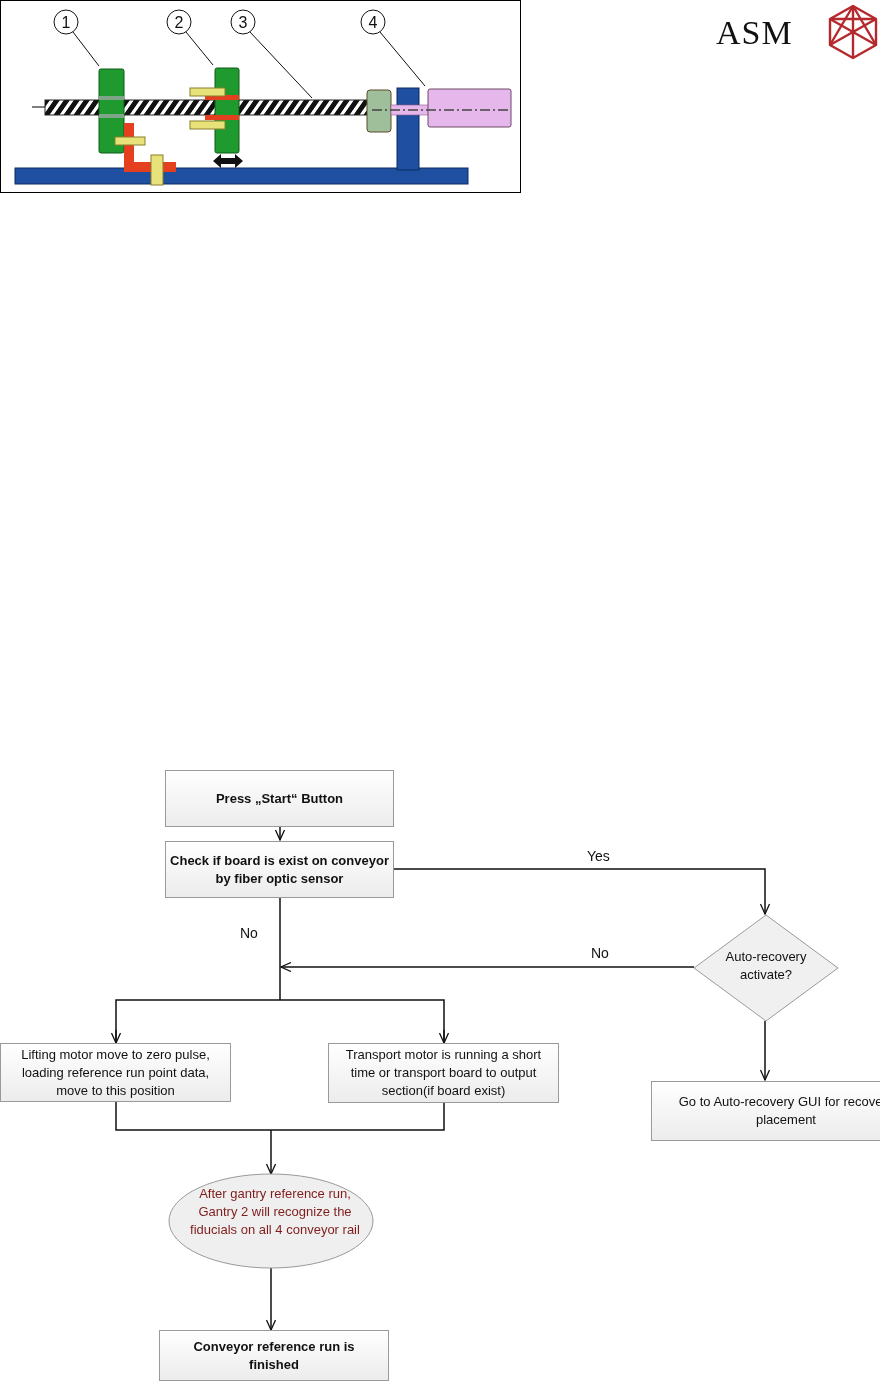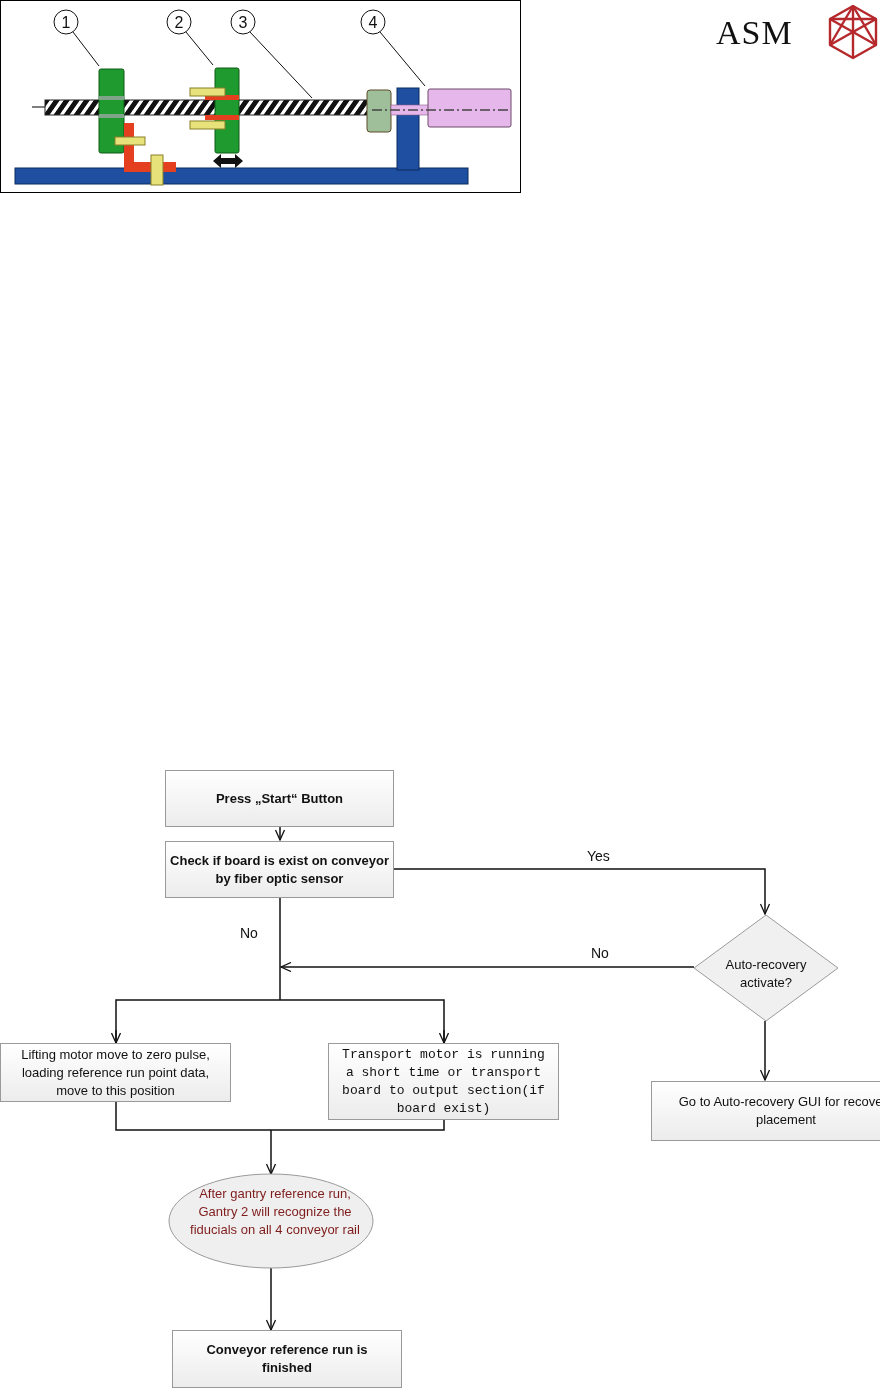--- a/index.html
+++ b/index.html
@@ -107,22 +107,22 @@
     <polyline points="116,1102 116,1130 444,1130 444,1102"></polyline>
     <line x1="271" y1="1130" x2="271" y2="1174" marker-end="url(#arr)"></line>
     <line x1="271" y1="1268" x2="271" y2="1330" marker-end="url(#arr)"></line>
   </g>
   <polygon points="766,915 838,968 766,1021 694,968" fill="#f0f0f0" stroke="#9a9a9a"></polygon>
   <ellipse cx="271" cy="1221" rx="102" ry="47" fill="#efefef" stroke="#9a9a9a"></ellipse>
 </svg>
 
 <div class="box bold" style="left:165px; top:727px; width:229px; height:57px;margin-top:43px;">Press „Start“ Button</div>
 <div class="box bold" style="left:165px; top:841px; width:229px; height:57px; padding:0 4px;">Check if board is exist on conveyor by fiber optic sensor</div>
-<div class="abs" style="left:712px; top:948px; width:108px; text-align:center; font-size:13px; line-height:18px; color:#111;margin-top:8px;">Auto-recovery activate?</div>
+<div class="abs" style="left:712px; top:948px; width:108px; text-align:center; font-size:13px; line-height:18px; color:#111;">Auto-recovery activate?</div>
 <div class="box" style="left:651px; top:1081px; width:270px; height:60px; padding:0 14px;">Go to Auto-recovery GUI for recovery placement</div>
 <div class="box" style="left:0px; top:1043px; width:231px; height:59px; padding:0 8px;">Lifting motor move to zero pulse, loading reference run point data, move to this position</div>
-<div class="box" style="left:328px; top:1043px; width:231px; height:77px; padding:9px 6px;font-family:Liberation Mono, monospace;">Transport motor is running a short time or transport board to output section(if board exist)</div>
+<div class="box" style="left:328px; top:1043px; width:231px; height:60px; padding:9px 6px;">Transport motor is running a short time or transport board to output section(if board exist)</div>
 <div class="abs" style="left:184px; top:1185px; width:182px; text-align:center; font-size:13px; line-height:18px; color:#7f1d1d;">After gantry reference run, Gantry 2 will recognize the fiducials on all 4 conveyor rail</div>
-<div class="box bold" style="left:172px; top:1330px; width:230px; height:58px; padding:4px 20px;">Conveyor reference run is finished</div>
+<div class="box bold" style="left:159px; top:1330px; width:230px; height:51px; padding:4px 20px;">Conveyor reference run is finished</div>
 
 <div class="label" style="left:587px; top:848px;">Yes</div>
 <div class="label" style="left:240px; top:925px;">No</div>
 <div class="label" style="left:591px; top:945px;">No</div>
 
 </body></html>

